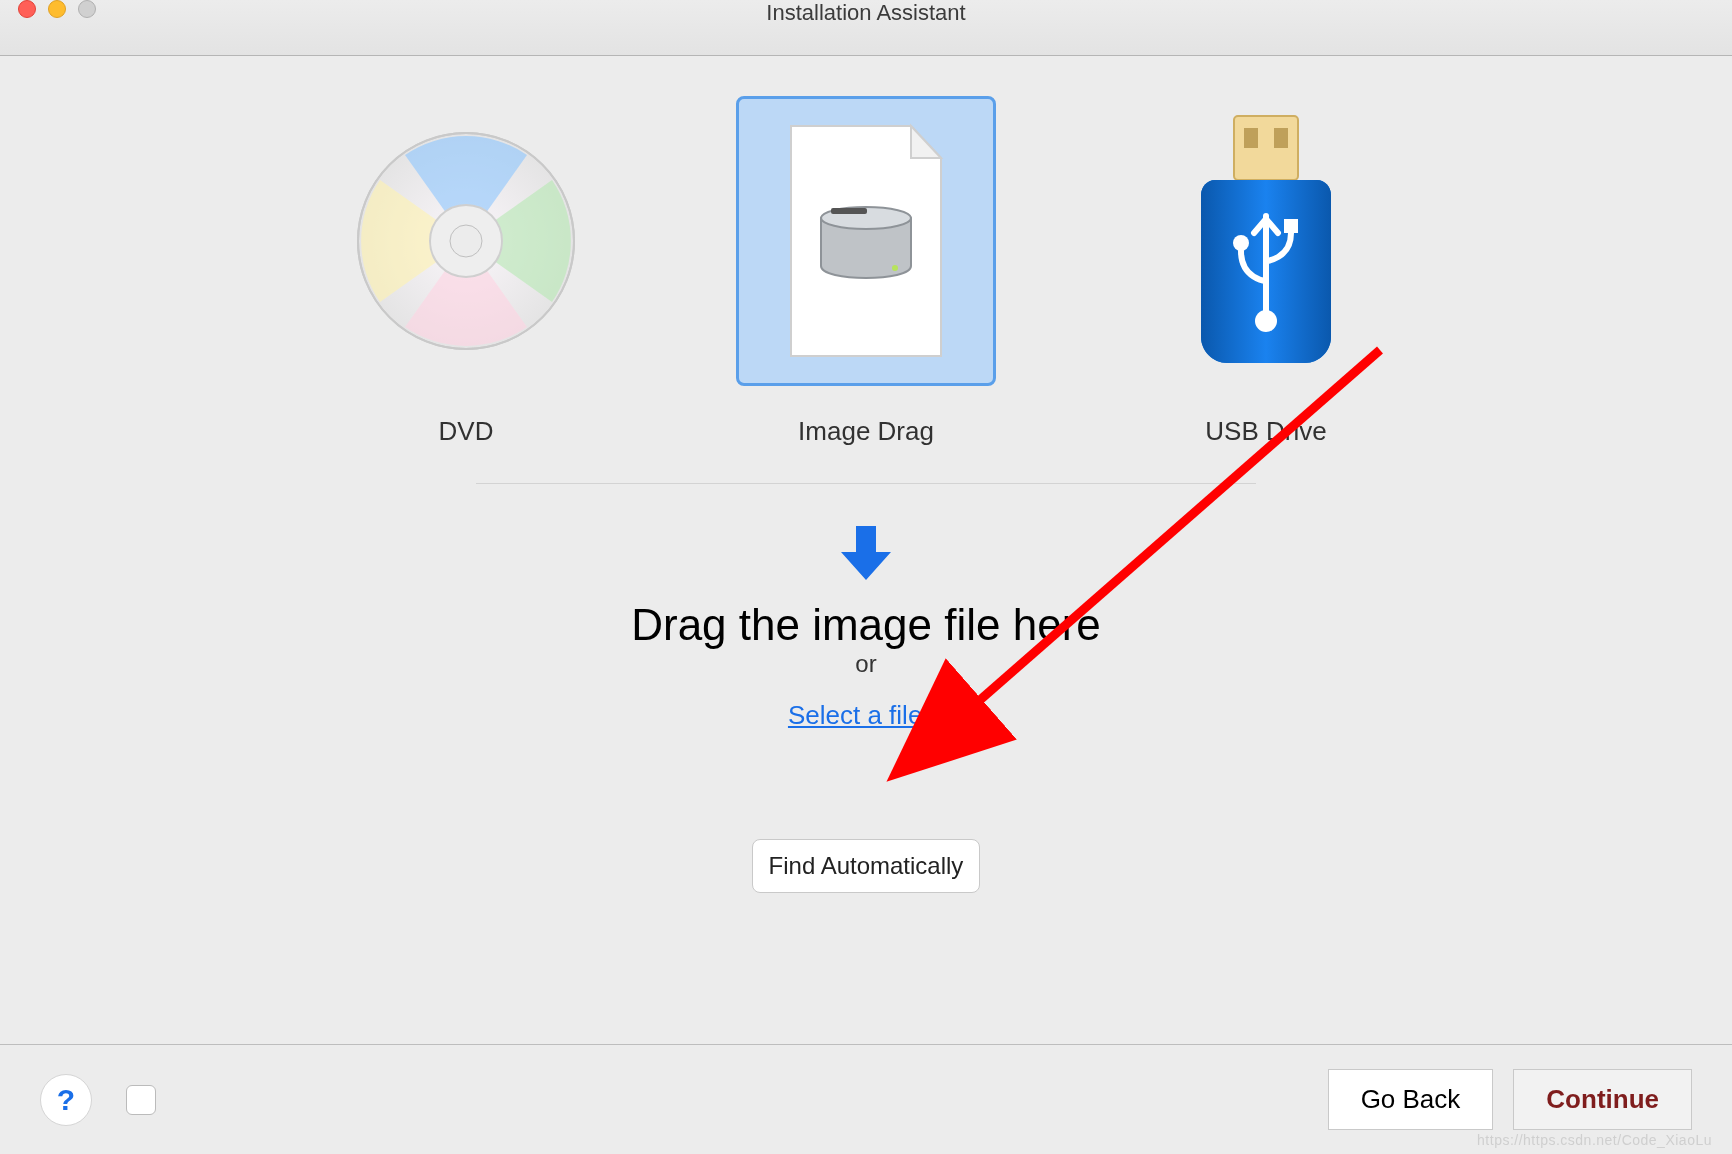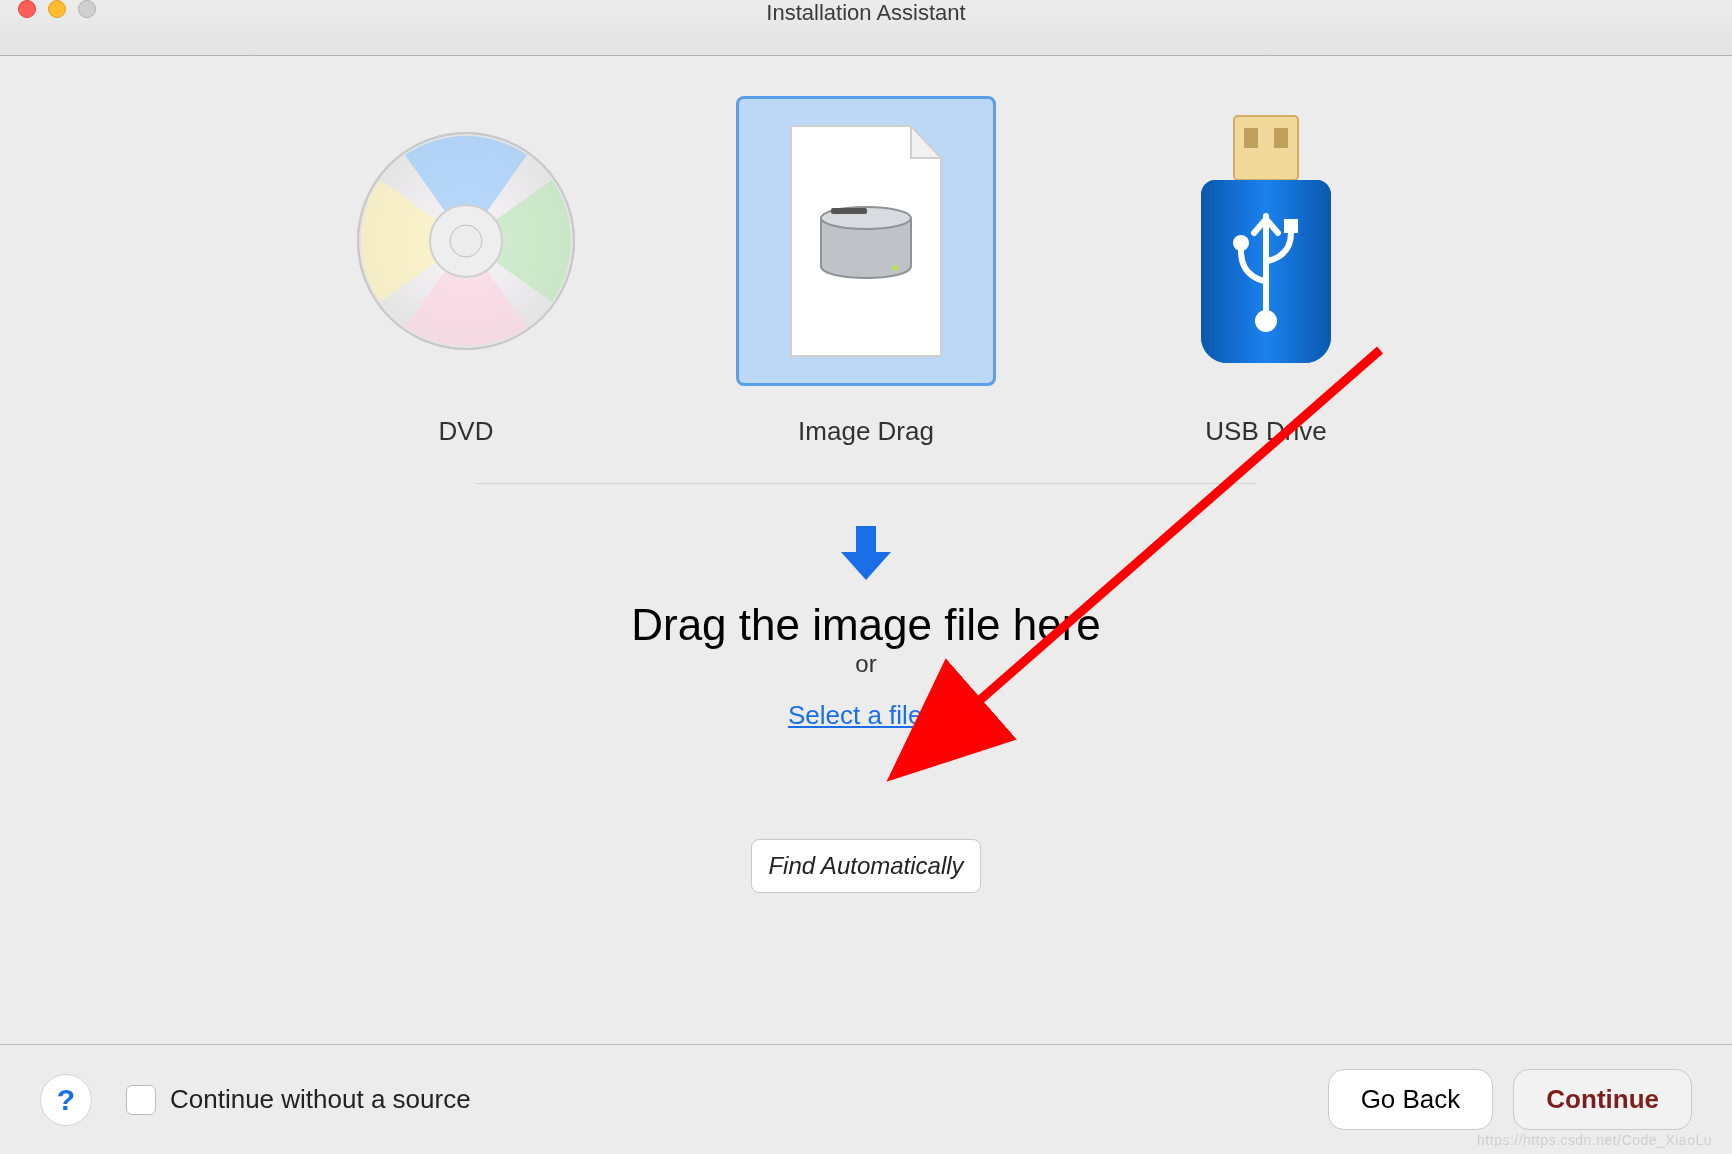--- a/index.html
+++ b/index.html
@@ -30,30 +30,30 @@
 
   
   .droparea { margin-top:40px; display:flex; flex-direction:column; align-items:center; }
   .arrow-down-icon { color:#1a6fe8; }
   .drop-instr { font-size:44px; color:#000; margin-top:18px; }
   .drop-or { font-size:24px; color:#333; }
   .select-link { font-size:26px; color:#1a6fe8; text-decoration:underline; margin-top:22px; cursor:pointer; }
 
   
   .findbtn-wrap { margin-top:108px; }
-  .btn { background:#fff; border:1px solid #c9c9c9; border-radius:8px; padding:12px 16px; font-size:24px; color:#222; cursor:pointer;font-style:italic; }
+  .btn { background:#fff; border:1px solid #c9c9c9; border-radius:8px; padding:12px 16px; font-size:24px; color:#222; cursor:pointer; }
 
   
   .bottombar { height:110px; background:#ececec; border-top:1px solid #bdbdbd; display:flex; align-items:center; padding:0 40px; }
   .help-btn { width:52px; height:52px; border-radius:50%; background:#fff; border:1px solid #d5d5d5; display:flex; align-items:center; justify-content:center; font-size:30px; color:#1a6fe8; font-weight:600; cursor:pointer; }
   .chk-wrap { display:flex; align-items:center; margin-left:34px; }
   .chk { width:30px; height:30px; border-radius:6px; background:#fff; border:1px solid #bbb; cursor:pointer; }
   .chk-label { font-size:26px; margin-left:14px; color:#222; }
   .bottom-right { margin-left:auto; display:flex; gap:20px; }
-  .nav-btn { background:#fff; border:1px solid #c9c9c9; border-radius:16px; padding:14px 32px; font-size:26px; cursor:pointer; }
+  .nav-btn { background:#fff; border:1px solid #c9c9c9; border-radius:0; padding:14px 32px; font-size:26px; cursor:pointer; }
   .nav-btn.disabled { color:#7f1d1d; background:#f2f2f2; cursor:default;font-weight:bold; }
 
   
   .annot-arrow { position:absolute; pointer-events:none; }
 
   
   .watermark { position:absolute; right:20px; bottom:6px; font-size:14px; color:#cfcfcf; letter-spacing:0.5px; }
 </style>
 </head>
 <body>
@@ -165,21 +165,20 @@
       <button class="btn">Find Automatically</button>
     </div>
   </div>
 
   <div class="bottombar">
     <div class="help-btn">
       <span>?</span>
     </div>
     <div class="chk-wrap">
       <div class="chk"></div>
-      <div class="chk-label">Continue without a source</div>
     </div>
     <div class="bottom-right">
       <button class="nav-btn">Go Back</button>
       <button class="nav-btn disabled">Continue</button>
     </div>
   </div>
 
   <svg class="annot-arrow" style="left:880px; top:340px;" width="530" height="450" viewBox="0 0 530 450">
     <defs>
       <marker id="arrhead" markerWidth="14" markerHeight="12" refX="12" refY="6" orient="auto">

